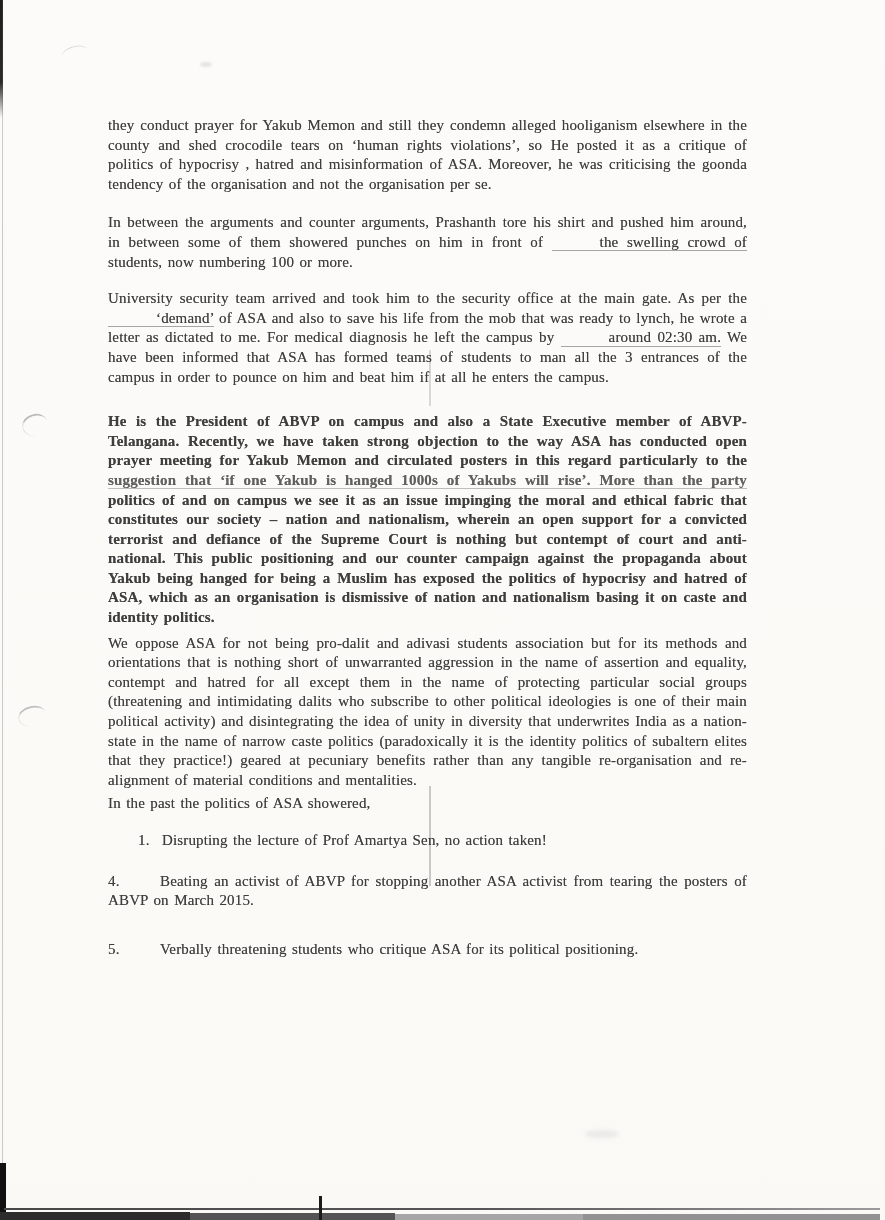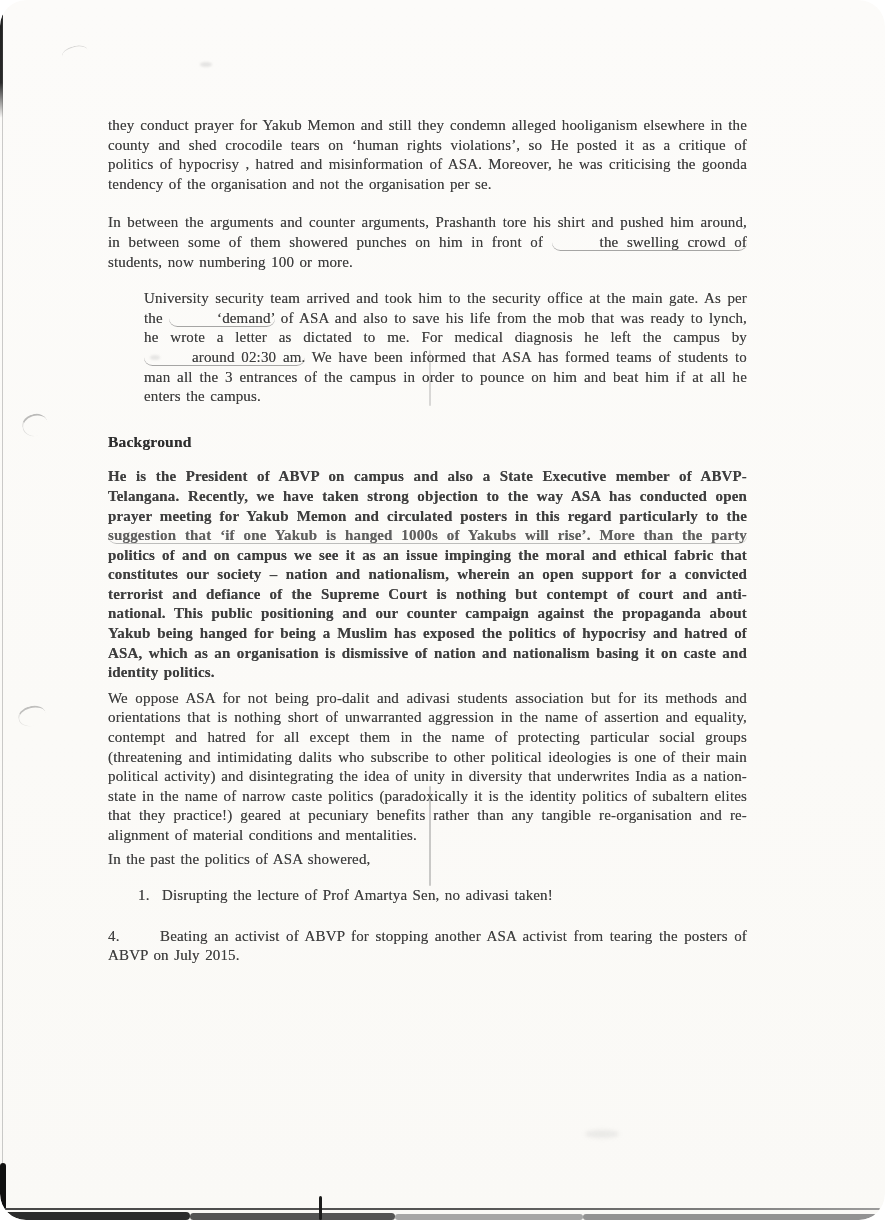--- a/index.html
+++ b/index.html
@@ -1,35 +1,35 @@
 <!DOCTYPE html>
 <html><head>
 <meta charset="utf-8">
 <style>
-  * { margin:0; padding:0; box-sizing:border-box;border-radius:26px; }
+  * { margin:0; padding:0; box-sizing:border-box; }
   html,body { width:885px; height:1220px; background:#ffffff; }
   body { font-family:"Liberation Serif", serif; }
 
   .page {
     position:relative; width:885px; height:1220px;
     background:linear-gradient(180deg,#fcfbf9 0%, #fbfaf7 60%, #faf9f6 100%);
     overflow:hidden;
   }
 
   .content {
     position:absolute; left:108px; top:116px; width:639px;
     color:#3e3e3e; font-size:15px; line-height:19.6px;
     text-align:justify; word-spacing:1.5px; letter-spacing:0.15px;
     text-shadow:0 0 0.5px rgba(62,62,62,0.65);
   }
 
   .para { margin:0; }
   .gap-a { margin-bottom:19px; }
   .gap-b { margin-bottom:17px; }
-  .gap-c { margin-bottom:25px;margin-left:36px; }
+  .gap-c { margin-bottom:25px; }
   .gap-d { margin-bottom:16px; }
   .gap-e { margin-bottom:6px;font-weight:bold; }
   .gap-f { margin-bottom:4px; }
 
   .heading { font-size:15.5px; font-weight:bold; color:#2e2e2e; letter-spacing:0.2px; }
 
   .u { border-bottom:1px solid rgba(95,95,95,0.55); padding-bottom:0.5px;padding-left:48px; }
   .smudge {
     filter:blur(0.6px); opacity:0.82;
     border-bottom:1px solid rgba(115,115,115,0.55);
@@ -101,29 +101,29 @@
   <div class="artifact smudge-3"></div>
 
   <div class="content">
 
     <p class="para gap-a">they conduct prayer for Yakub Memon and still they condemn alleged hooliganism elsewhere in the county and shed crocodile tears on ‘human rights violations’, so He posted it as a critique of politics of hypocrisy , hatred and misinformation of ASA. Moreover, he was criticising the goonda tendency of the organisation and not the organisation per se.</p>
 
     <p class="para gap-b"><span>In between the arguments and counter arguments, Prashanth tore his shirt and pushed him around, in between some of them showered punches on him in front of </span><span class="u">the swelling crowd of</span><span> students, now numbering 100 or more.</span></p>
 
     <p class="para gap-c"><span>University security team arrived and took him to the security office at the main gate. As per the </span><span class="u">‘demand’</span><span> of ASA and also to save his life from the mob that was ready to lynch, he wrote a letter as dictated to me. For medical diagnosis he left the campus by </span><span class="u">around 02:30 am.</span><span> We have been informed that ASA has formed teams of students to man all the 3 entrances of the campus in order to pounce on him and beat him if at all he enters the campus.</span></p>
 
-    <h2 class="heading gap-d">Background</h2>
 
     <p class="para gap-e"><span>He is the President of ABVP on campus and also a State Executive member of ABVP-Telangana. Recently, we have taken strong objection to the way ASA has conducted open prayer meeting for Yakub Memon and circulated posters in this regard particularly to the </span><span class="smudge">suggestion that ‘if one Yakub is hanged 1000s of Yakubs will rise’. More than the party</span><span> politics of and on campus we see it as an issue impinging the moral and ethical fabric that constitutes our society – nation and nationalism, wherein an open support for a convicted terrorist and defiance of the Supreme Court is nothing but contempt of court and anti-national. This public positioning and our counter campaign against the propaganda about Yakub being hanged for being a Muslim has exposed the politics of hypocrisy and hatred of ASA, which as an organisation is dismissive of nation and nationalism basing it on caste and identity politics.</span></p>
 
     <p class="para gap-f">We oppose ASA for not being pro-dalit and adivasi students association but for its methods and orientations that is nothing short of unwarranted aggression in the name of assertion and equality, contempt and hatred for all except them in the name of protecting particular social groups (threatening and intimidating dalits who subscribe to other political ideologies is one of their main political activity) and disintegrating the idea of unity in diversity that underwrites India as a nation-state in the name of narrow caste politics (paradoxically it is the identity politics of subaltern elites that they practice!) geared at pecuniary benefits rather than any tangible re-organisation and re-alignment of material conditions and mentalities.</p>
 
     <p class="para gap-b">In the past the politics of ASA showered,</p>
 
-    <div class="list-item item-first li-gap"><span class="num-narrow">1.</span><span>Disrupting the lecture of Prof Amartya Sen, no adivasi taken!</span></div>
+    <div class="list-item item-first li-gap"><span class="num-narrow">1.</span><span>Disrupting the lecture of Prof Amartya Sen, no action taken!</span></div>
 
 
 
-    <div class="list-item li-gap-lg"><span class="num-wide">4.</span><span>Beating an activist of ABVP for stopping another ASA activist from tearing the posters of ABVP on July 2015.</span></div>
+    <div class="list-item li-gap-lg"><span class="num-wide">4.</span><span>Beating an activist of ABVP for stopping another ASA activist from tearing the posters of ABVP on March 2015.</span></div>
 
+    <div class="list-item"><span class="num-wide">5.</span><span>Verbally threatening students who critique ASA for its political positioning.</span></div>
 
   </div>
 </div>
 
 </body></html>

